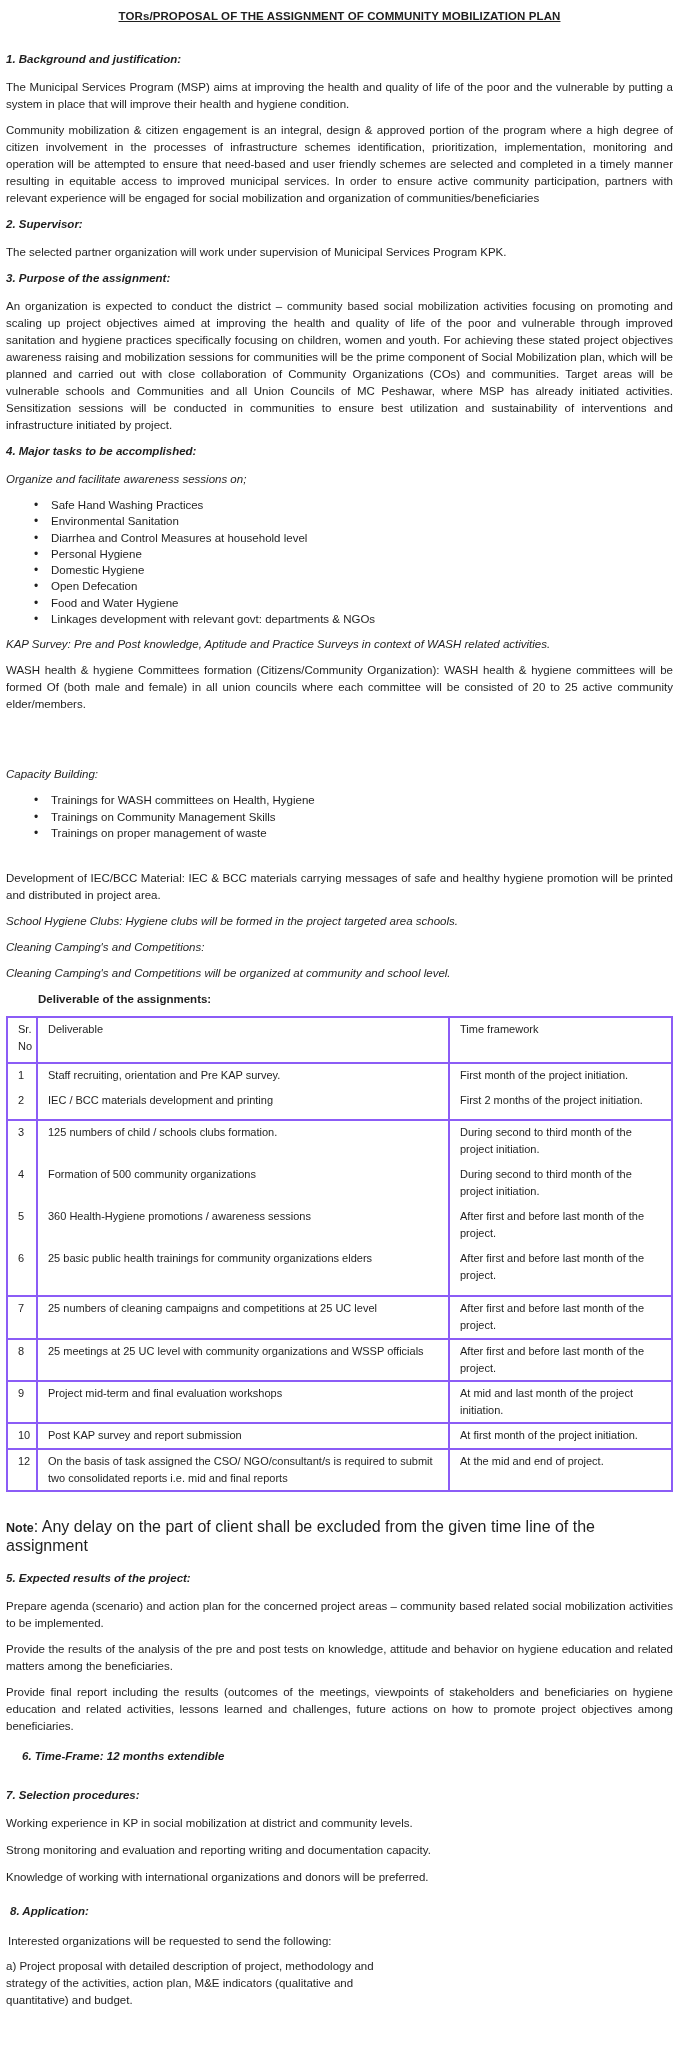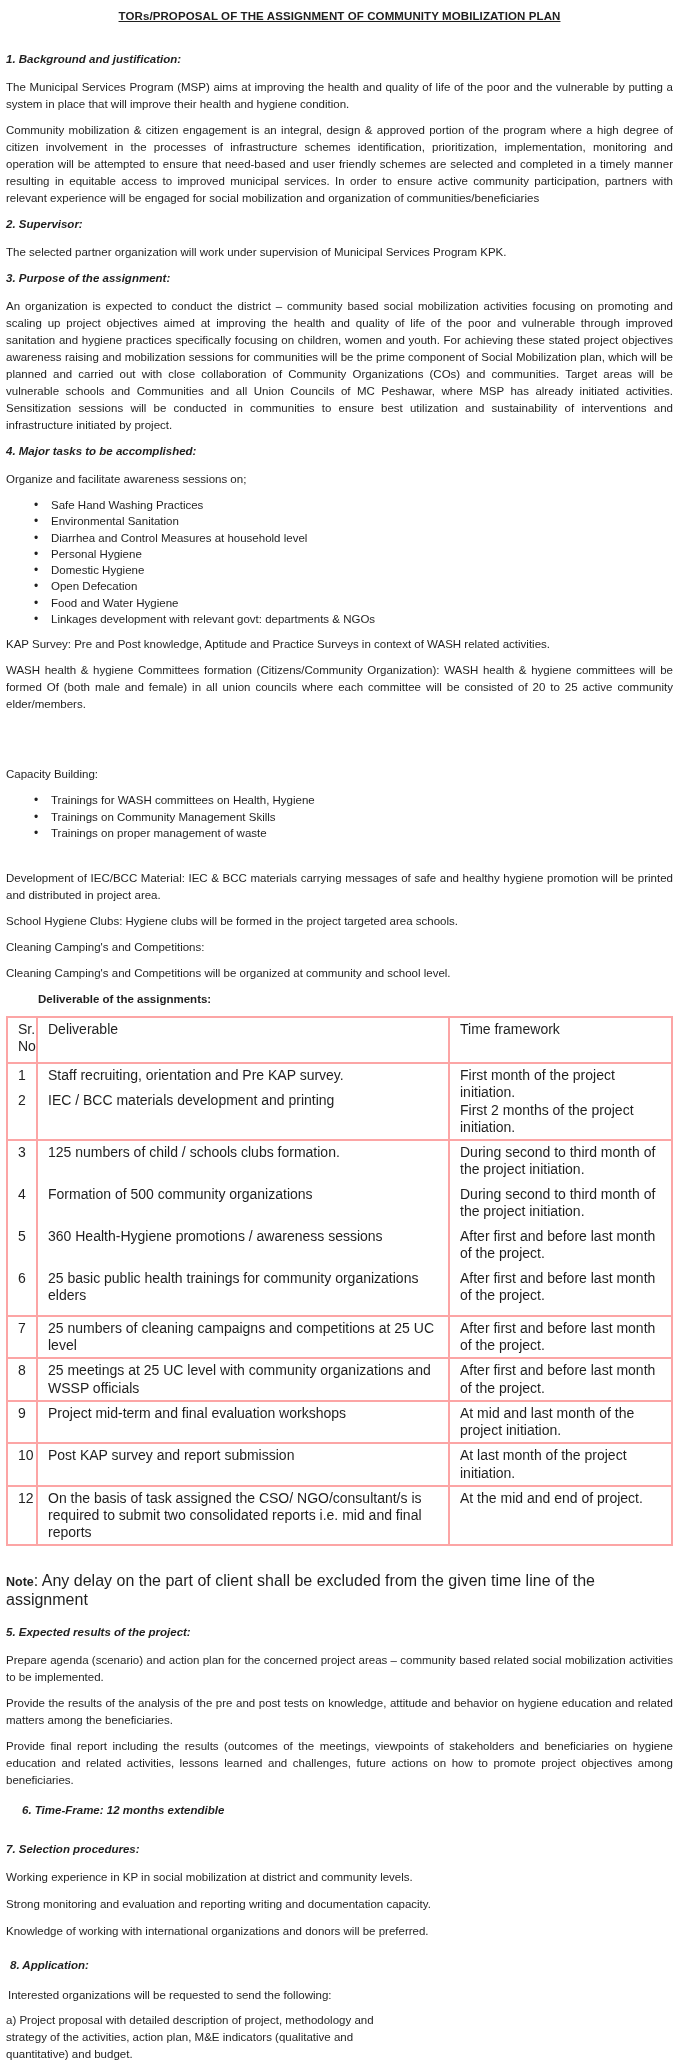--- a/index.html
+++ b/index.html
@@ -11,38 +11,38 @@
   .page{padding:7px 7px 0 6px;font-size:11.5px;line-height:17px;}
   .doc-title{
     text-align:center;font-weight:bold;text-decoration:underline;
     font-size:11.5px;margin:1px 0 26px 0;letter-spacing:.1px;
   }
   .sec-heading{
     font-weight:bold;font-style:italic;font-size:11.5px;
     margin:0 0 11px 0;
   }
   .para{margin:0 0 9px 0;text-align:justify;}
-  .para-plain{margin:0 0 9px 0;}
+  .para-plain{margin:0 0 9px 0;font-style:italic;}
   .bullets{list-style:none;margin:0 0 9px 0;padding:0 0 0 45px;}
   .bullets li{line-height:16.3px;position:relative;}
   .bullets li::before{
     content:"\2022";position:absolute;left:-17px;top:0;
     font-size:12px;color:#1f1f1f;
   }
   .spacer-lg{height:44px;}
   .spacer-md{height:20px;}
   .bold-heading{font-weight:bold;margin:0 0 8px 0;padding-left:32px;}
   
   table.deliv{
     width:100%;border-collapse:collapse;table-layout:fixed;
     margin:0 0 0 0;
   }
   table.deliv th, table.deliv td{
-    border:2px solid #fca5a5;vertical-align:top;
-    padding:3px 10px 3px 10px;font-size:14px;line-height:17.2px;
+    border:2px solid #8b5cf6;vertical-align:top;
+    padding:3px 10px 3px 10px;font-size:11px;line-height:17.2px;
     text-align:left;font-weight:normal;margin-top:16px;
   }
   th.h-sr{white-space:pre-line;font-weight:bold;padding-left:6px;}
   th.h-del{font-weight:bold;text-align:center;height:38px;}
   th.h-time{font-weight:bold;}
   td.sr{padding-left:6px;text-align:center;}
   .sub{display:block;}
   .sub-s{min-height:24.5px;}
   .sub-m{min-height:42px;}
   .mh-r7{min-height:34px;}
@@ -169,21 +169,21 @@
       <td class="mh-r8">After first and before last month of the project.</td>
     </tr>
     <tr>
       <td class="sr mh-r9">9</td>
       <td class="mh-r9">Project mid-term and final evaluation workshops</td>
       <td class="mh-r9">At mid and last month of the project initiation.</td>
     </tr>
     <tr>
       <td class="sr mh-r10">10</td>
       <td class="mh-r10">Post KAP survey and report submission</td>
-      <td class="mh-r10">At last month of the project initiation.</td>
+      <td class="mh-r10">At first month of the project initiation.</td>
     </tr>
     <tr>
       <td class="sr mh-r12">12</td>
       <td class="mh-r12">On the basis of task assigned the CSO/ NGO/consultant/s is required to submit two  consolidated reports i.e. mid and final reports</td>
       <td class="mh-r12">At the mid and end of project.</td>
     </tr>
   </tbody>
     </table>
 
   <p class="note-line">

